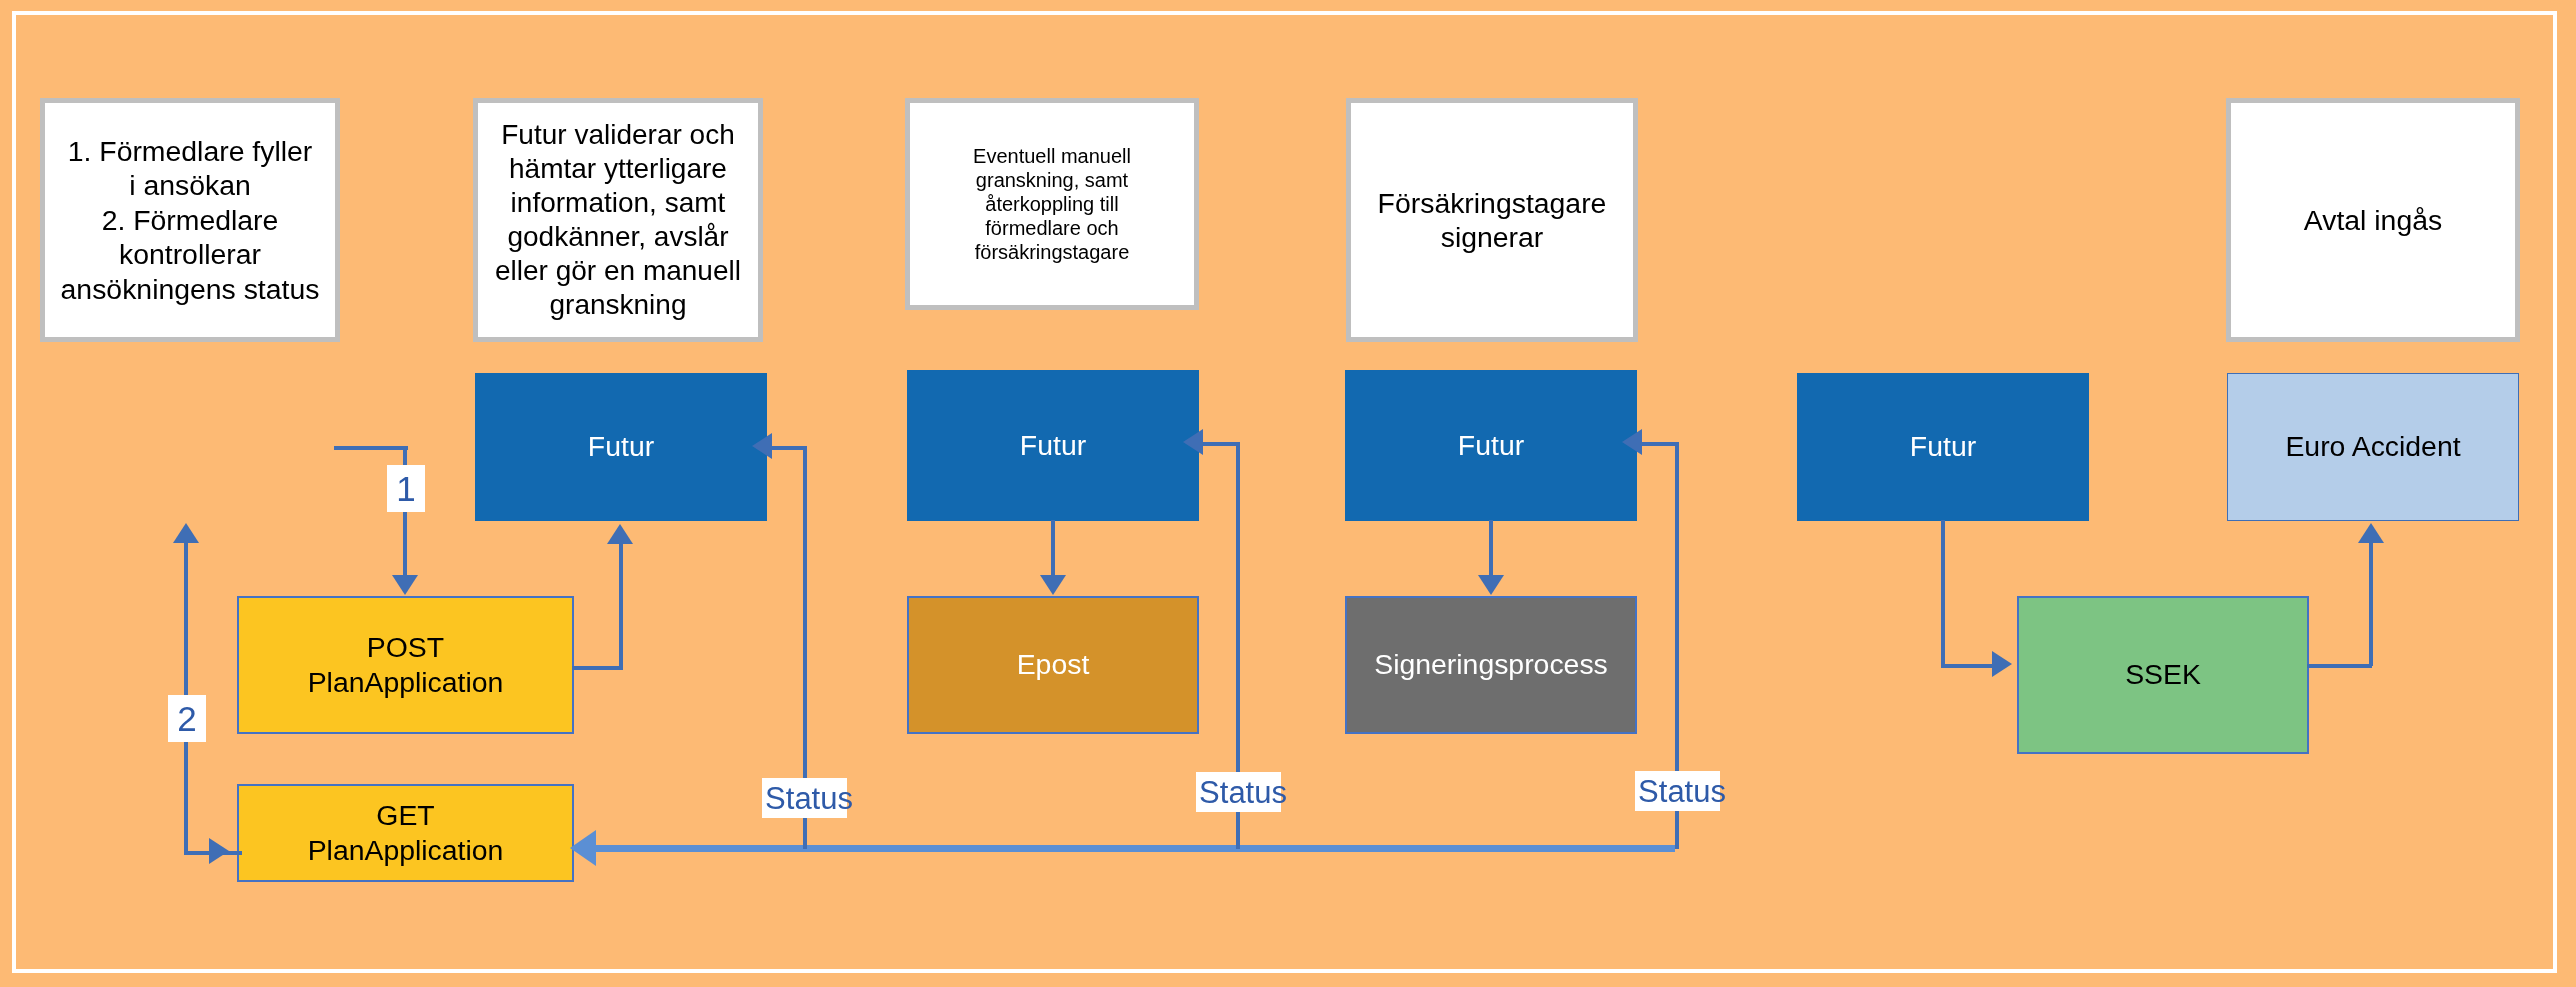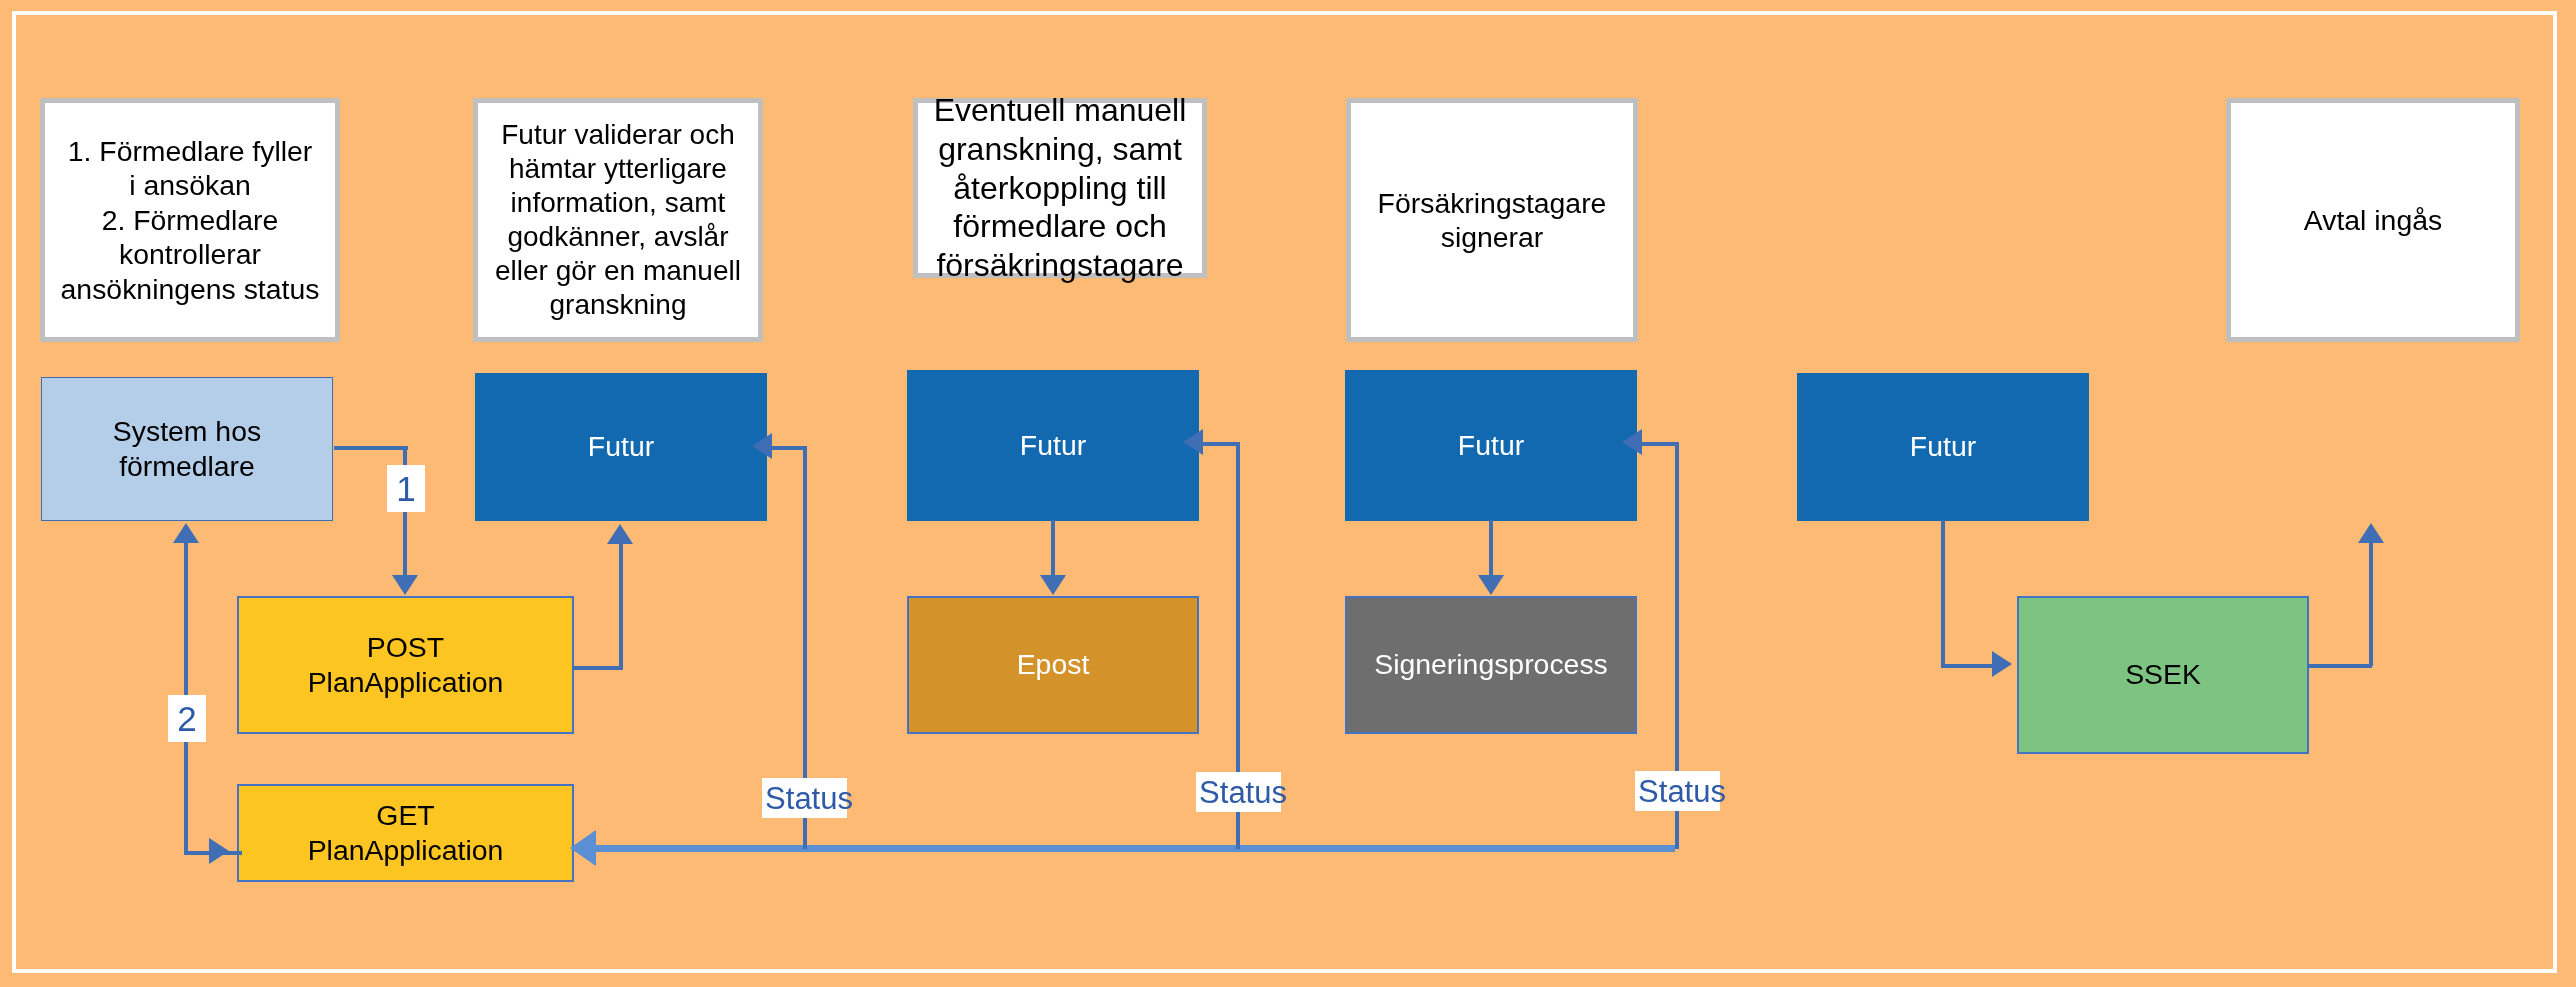--- a/index.html
+++ b/index.html
@@ -158,59 +158,58 @@
 
   <div class="desc-box" style="left:473px; top:98px; width:290px; height:244px; font-size:28px;">
     <span class="txt">Futur validerar och
 hämtar ytterligare
 information, samt
 godkänner, avslår
 eller gör en manuell
 granskning</span>
   </div>
 
-  <div class="desc-box" style="left:905px; top:98px; width:294px; height:180px; font-size:32px;margin-left:8px;">
+  <div class="desc-box" style="left:905px; top:98px; width:294px; height:212px; font-size:20px;">
     <span class="txt">Eventuell manuell
 granskning, samt
 återkoppling till
 förmedlare och
 försäkringstagare</span>
   </div>
 
   <div class="desc-box" style="left:1346px; top:98px; width:292px; height:244px;">
     <span class="txt">Försäkringstagare
 signerar</span>
   </div>
 
 
   <div class="desc-box" style="left:2226px; top:98px; width:294px; height:244px;">
     <span class="txt">Avtal ingås</span>
   </div>
 
-  <div class="actor-box actor-light" style="left:41px; top:377px; width:292px; height:144px;">
-    <span class="box-txt">System hos
-förmedlare</span>
-  </div>
 
   <div class="actor-box actor-dark" style="left:475px; top:373px; width:292px; height:148px;">
     <span class="box-txt">Futur</span>
   </div>
 
   <div class="actor-box actor-dark" style="left:907px; top:370px; width:292px; height:151px;">
     <span class="box-txt">Futur</span>
   </div>
 
   <div class="actor-box actor-dark" style="left:1345px; top:370px; width:292px; height:151px;">
     <span class="box-txt">Futur</span>
   </div>
 
   <div class="actor-box actor-dark" style="left:1797px; top:373px; width:292px; height:148px;">
     <span class="box-txt">Futur</span>
   </div>
 
+  <div class="actor-box actor-light" style="left:2227px; top:373px; width:292px; height:148px;">
+    <span class="box-txt">Euro Accident</span>
+  </div>
 
   <div class="actor-box proc-yellow" style="left:237px; top:596px; width:337px; height:138px;">
     <span class="box-txt">POST
 PlanApplication</span>
   </div>
 
   <div class="actor-box proc-orange" style="left:907px; top:596px; width:292px; height:138px;">
     <span class="box-txt">Epost</span>
   </div>
 

